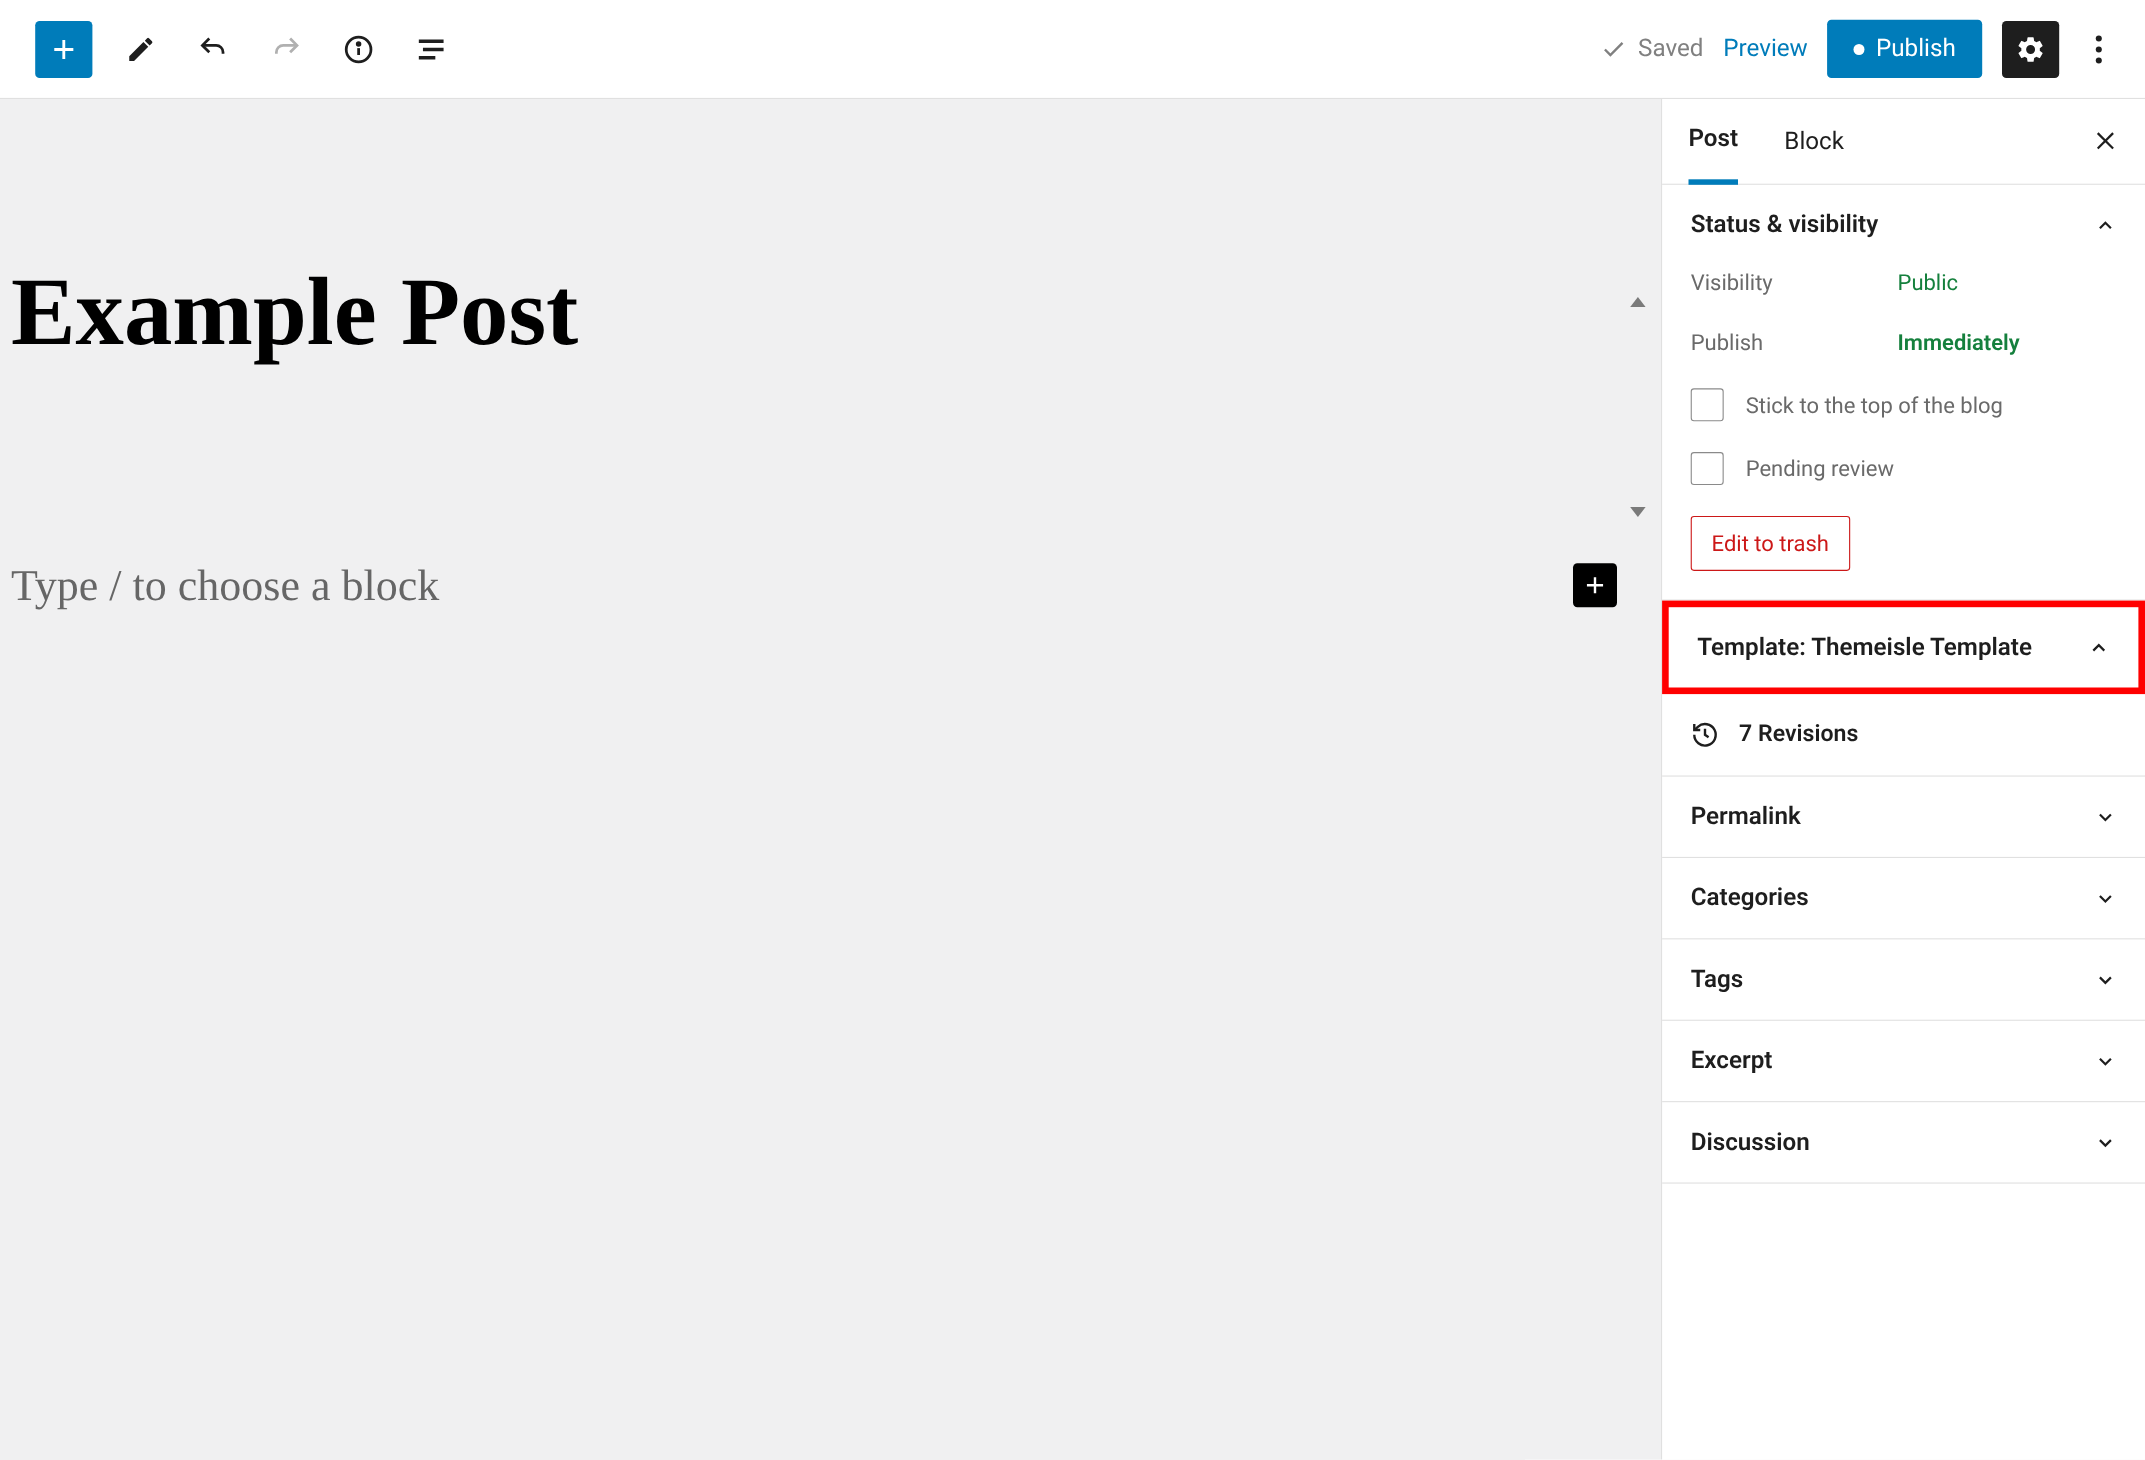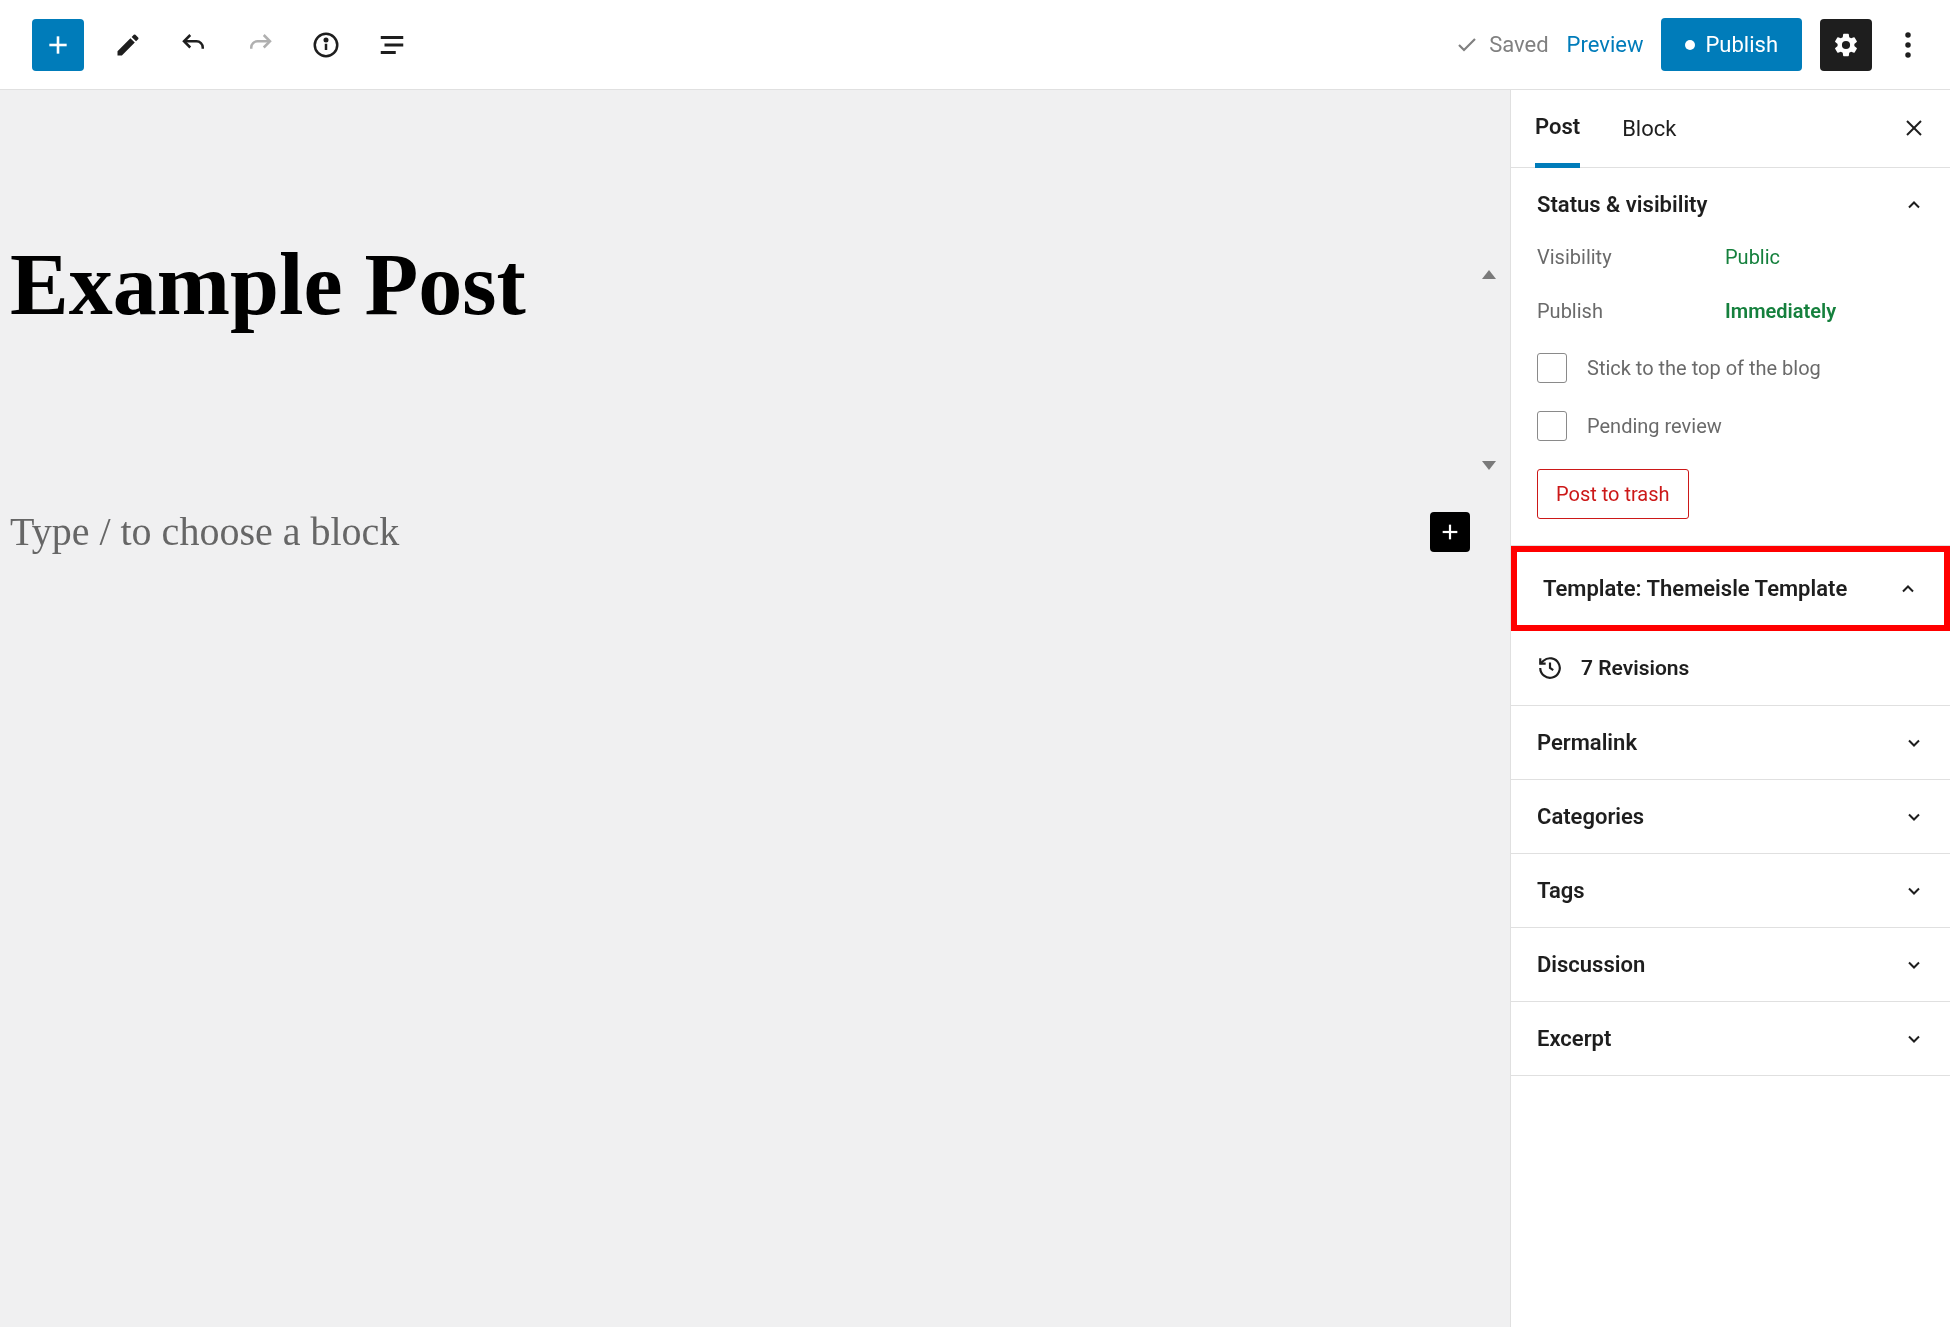--- a/index.html
+++ b/index.html
@@ -185,21 +185,21 @@
           <span class="row-value-link" style="font-weight:600">Immediately</span>
         </div>
         <div class="checkbox-row">
           <div class="checkbox"></div>
           <span class="checkbox-label">Stick to the top of the blog</span>
         </div>
         <div class="checkbox-row">
           <div class="checkbox"></div>
           <span class="checkbox-label">Pending review</span>
         </div>
-        <div class="trash-btn">Post to trash</div>
+        <div class="trash-btn">Edit to trash</div>
       </div>
     </div>
 
     <div class="panel template-panel">
       <div class="panel-header">
         <span class="panel-header-title">Template: Themeisle Template</span>
         <svg width="20" height="20" viewBox="0 0 24 24" fill="none" stroke="#1e1e1e" stroke-width="2.4">
             <polyline points="6 15 12 9 18 15"></polyline>
           </svg>
       </div>
@@ -238,30 +238,30 @@
       <div class="panel-header">
         <span class="panel-header-title">Tags</span>
         <svg width="20" height="20" viewBox="0 0 24 24" fill="none" stroke="#1e1e1e" stroke-width="2.4">
             <polyline points="6 9 12 15 18 9"></polyline>
           </svg>
       </div>
     </div>
 
     <div class="panel">
       <div class="panel-header">
+        <span class="panel-header-title">Excerpt</span>
+        <svg width="20" height="20" viewBox="0 0 24 24" fill="none" stroke="#1e1e1e" stroke-width="2.4">
+            <polyline points="6 9 12 15 18 9"></polyline>
+          </svg>
+      </div>
+    </div>
+
+    <div class="panel">
+      <div class="panel-header">
         <span class="panel-header-title">Discussion</span>
         <svg width="20" height="20" viewBox="0 0 24 24" fill="none" stroke="#1e1e1e" stroke-width="2.4">
             <polyline points="6 9 12 15 18 9"></polyline>
           </svg>
       </div>
     </div>
 
-    <div class="panel">
-      <div class="panel-header">
-        <span class="panel-header-title">Excerpt</span>
-        <svg width="20" height="20" viewBox="0 0 24 24" fill="none" stroke="#1e1e1e" stroke-width="2.4">
-            <polyline points="6 9 12 15 18 9"></polyline>
-          </svg>
-      </div>
-    </div>
-
   </div>
 </div>
 
 </body></html>

